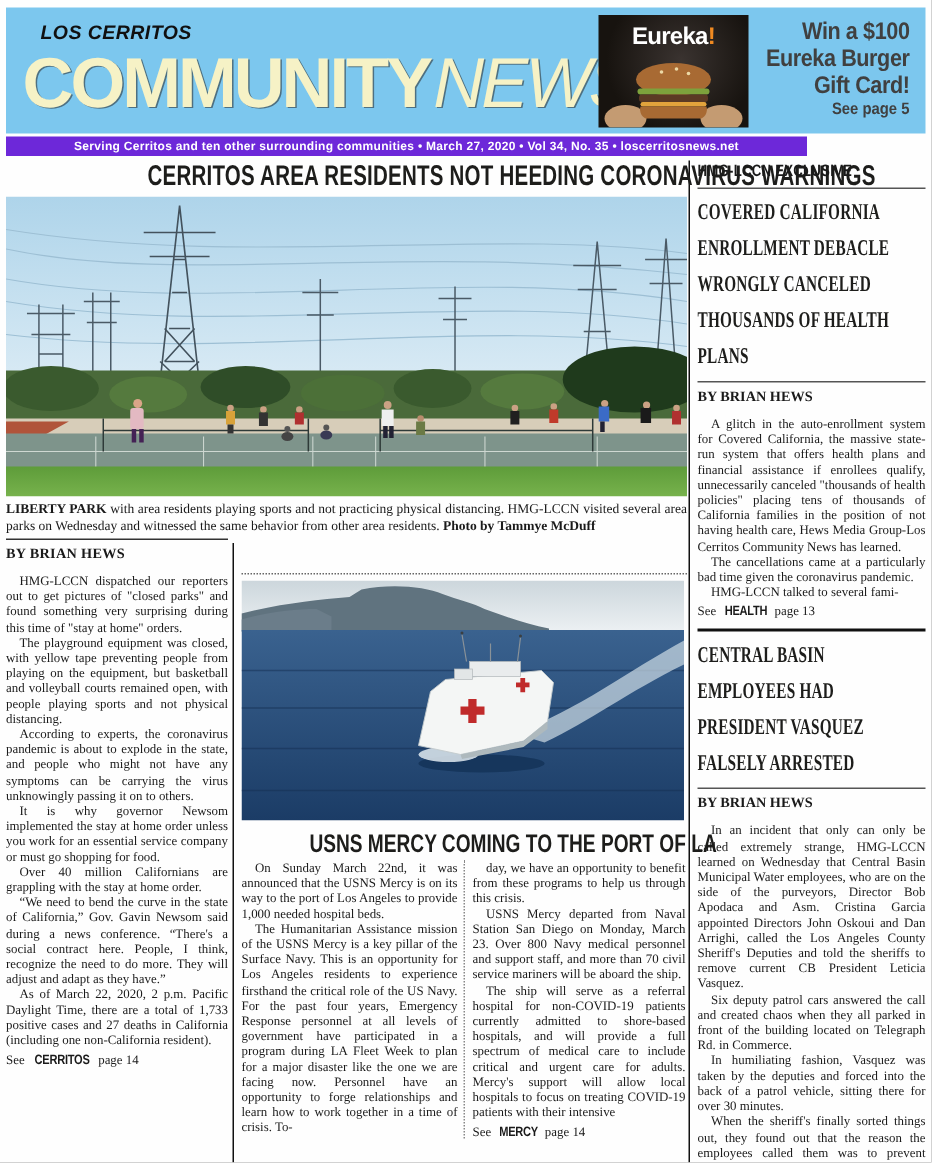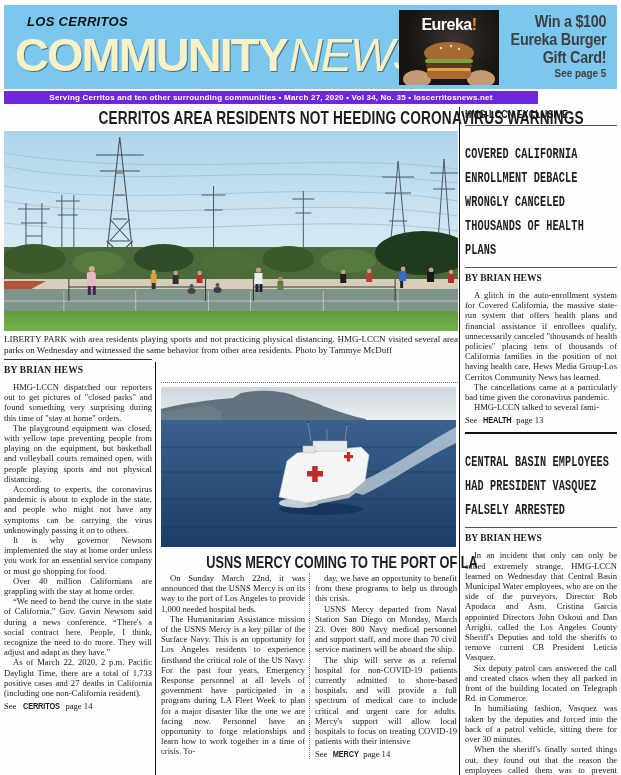--- a/index.html
+++ b/index.html
@@ -28,21 +28,21 @@
   
   .vrule-main { position:absolute; left:459px; top:107px; width:1px; height:668px; background:#111; }
   .vrule-left { position:absolute; left:155px; top:362px; width:1px; height:413px; background:#111; }
 
   
   .lead { position:absolute; left:4px; top:106px; width:454px; }
   .lead-headline { text-align:center; white-space:nowrap; font-family:"Liberation Sans", sans-serif; font-weight:700; font-size:19px; line-height:23px; color:#1d1d1b; }
   .lead-headline > span { display:inline-block; transform:scaleX(.72); transform-origin:center; letter-spacing:.2px; }
   .lead-photo { width:454px; height:200px; margin-top:2px; display:block; }
   .caption { margin-top:3px; font-size:9px; line-height:11px; text-align:justify; }
-  .caption b { font-weight:400;margin-top:14px; }
+  .caption b { font-weight:700;margin-top:14px; }
 
   .cols { display:flex; margin-top:3px; }
   .col-left { width:148px; padding-top:2px; border-top:1px solid #333; }
   .byline { font:700 9.5px "Liberation Serif", serif; letter-spacing:.2px; margin:3px 0 7px; }
   .bodytext p { font-size:8.6px; line-height:10.2px; text-align:justify; text-indent:9px; }
   .jump { margin-top:3px; text-align:left; font-size:8.6px; }
   .jump .jw { display:inline-block; font:700 9px "Liberation Sans", sans-serif; transform:scaleX(.82); letter-spacing:-.2px; }
 
   
   .mercy { width:297px; margin-left:9px; margin-top:23px; border-top:1px dotted #666; padding-top:4px; }
@@ -51,21 +51,21 @@
   .mercy-headline > span { display:inline-block; transform:scaleX(.75); transform-origin:center; }
   .mercy-byline { font:700 9.5px "Liberation Serif", serif; margin:8px 0 6px 2px; }
   .mercy-cols { display:flex; }
   .mcol { width:148px; padding-right:4px; }
   .mcol2 { border-left:1px dotted #888; padding-left:5px; padding-right:0; }
 
   
   .sidebar { position:absolute; left:465px; top:107px; width:152px; }
   .kicker { font-family:"Liberation Sans", sans-serif; font-weight:700; font-size:11px; line-height:14px; border-bottom:1px solid #555; padding-bottom:4px; }
   .kicker > span { display:inline-block; transform:scaleX(.8); transform-origin:left; letter-spacing:.2px; }
-  .sb-headline { margin-top:17px; font-family:Liberation Mono, monospace; font-weight:700; font-size:15px; line-height:24px; color:#1d1d1b; }
+  .sb-headline { margin-top:4px; font-family:Liberation Serif, serif; font-weight:700; font-size:15px; line-height:24px; color:#1d1d1b; }
   .sb-headline > span { display:block; width:147%; transform:scaleX(.68); transform-origin:left top; letter-spacing:.2px; }
   .thinrule { border-top:1px solid #555; margin-top:4px; }
   .sb-byline { font:700 9.5px "Liberation Serif", serif; margin:5px 0 7px; }
   .story-sep { border-top:2px solid #111; margin:7px 0 2px; }
   .sb .bodytext p, .sidebar .bodytext p { font-size:8.6px; line-height:10.2px; }
 
   svg { display:block; }
 </style>
 </head>
 <body>

